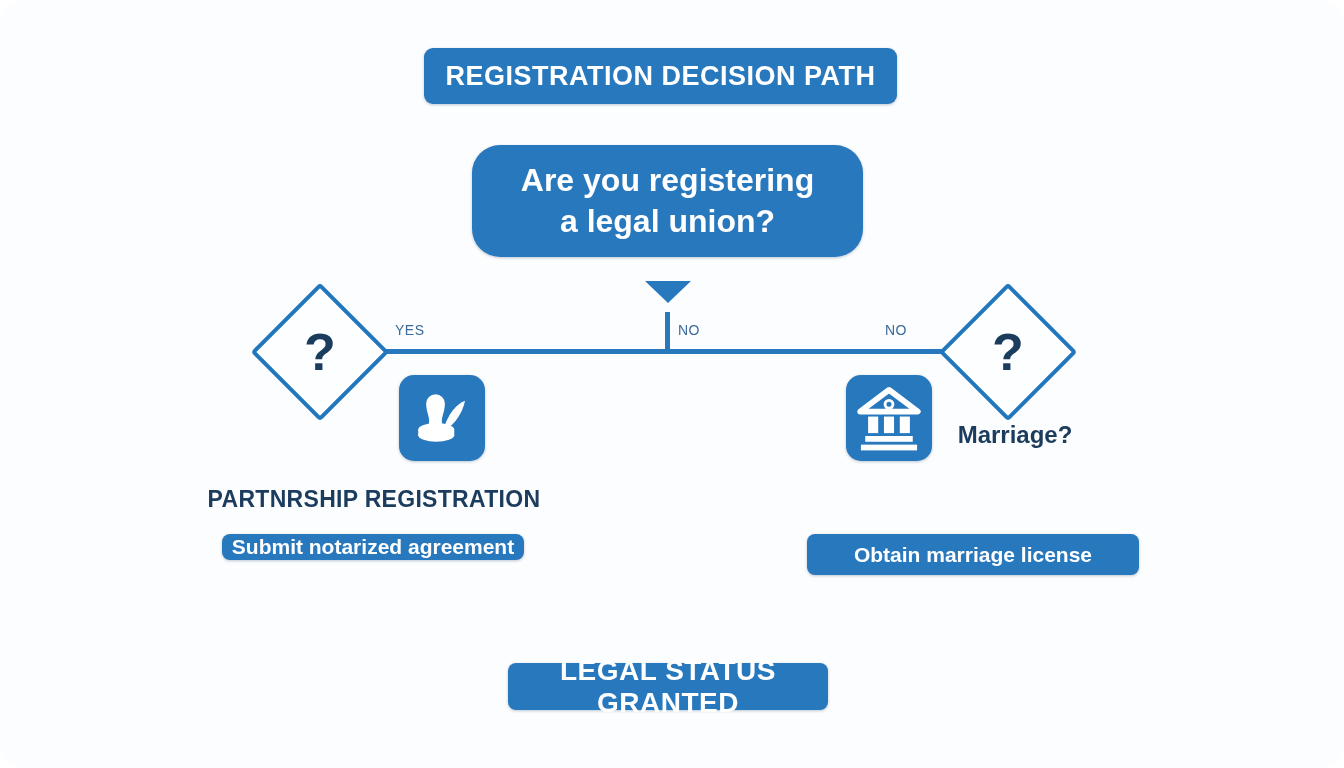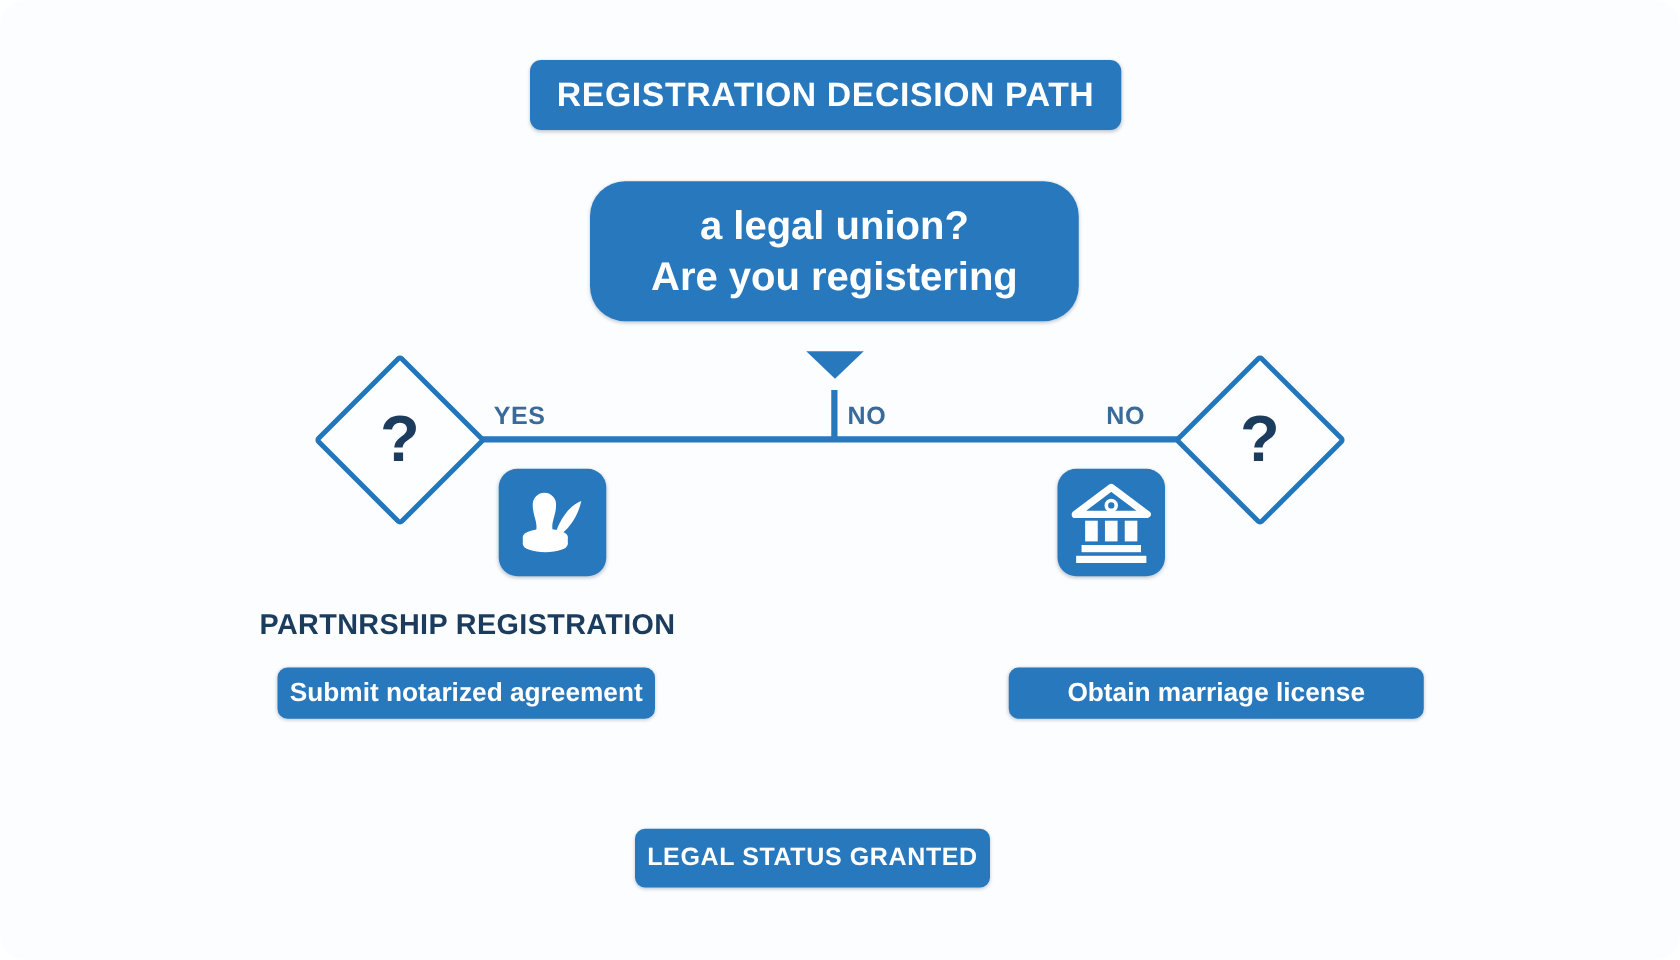--- a/index.html
+++ b/index.html
@@ -58,21 +58,21 @@
   }
   .diamond-left{left:271px;top:303px;}
   .diamond-right{left:959px;top:303px;}
   .diamond .qmark{
     transform:rotate(-45deg);
     font-size:52px;font-weight:700;
     color:var(--navy,#1C3C5E);
     line-height:1;
   }
   .branch-label{
-    font-size:20px;font-weight:700;
+    font-size:14px;font-weight:400;
     color:var(--label-blue,#3A6A99);
     letter-spacing:0.5px;
   }
   .yes-label{left:395px;top:322px;}
   .no-label-center{left:678px;top:322px;}
   .no-label-right{left:885px;top:322px;}
   .diamond-caption{
     font-size:24px;font-weight:700;
     color:var(--navy,#1C3C5E);
     text-align:center;
@@ -94,57 +94,58 @@
     color:var(--navy,#1C3C5E);
     text-align:center;letter-spacing:0.3px;
   }
   .title-left{left:199px;top:486px;width:350px;}
   .title-right{left:776px;top:486px;width:350px;}
   .action-btn{
     border-radius:8px;
     font-size:21px;font-weight:700;
     cursor:pointer;border:none;
   }
-  .btn-left{left:222px;top:534px;width:302px;height:41px;}
+  .btn-left{left:222px;top:534px;width:302px;height:26px;}
   .btn-right{left:807px;top:534px;width:332px;height:41px;}
   .footer-banner{
-    left:508px;top:663px;width:284px;height:47px;
+    left:508px;top:663px;width:320px;height:47px;
     border-radius:8px;
-    font-size:20px;font-weight:700;letter-spacing:0.5px;
+    font-size:28px;font-weight:700;letter-spacing:0.5px;
   }
 </style>
 </head>
 <body>
 
 <div class="canvas">
 
   <div class="abs blue-box header-box">
     <span>REGISTRATION DECISION PATH</span>
   </div>
 
   <div class="abs blue-box question-box">
+    <span>Are you registering</span>
     <span>a legal union?</span>
-    <span>Are you registering</span>
   </div>
 
   <div class="abs arrow-down"></div>
   <div class="abs v-line"></div>
   <div class="abs h-line"></div>
 
   <div class="abs branch-label yes-label">YES</div>
   <div class="abs branch-label no-label-center">NO</div>
   <div class="abs branch-label no-label-right">NO</div>
 
   <div class="abs diamond diamond-left">
     <span class="qmark">?</span>
   </div>
 
   <div class="abs diamond diamond-right">
     <span class="qmark">?</span>
   </div>
+  <div class="abs diamond-caption caption-right">Marriage?</div>
 
   <div class="abs icon-tile icon-tile-left">
     <svg viewBox="0 0 100 100" aria-hidden="true">
       <ellipse cx="42" cy="66" rx="25" ry="9" fill="#fff"></ellipse>
       <rect x="17" y="66" width="50" height="8" fill="#fff"></rect>
       <ellipse cx="42" cy="74" rx="25" ry="9" fill="#fff"></ellipse>
       <path d="M31,62 C35,50 28,44 28,30 a13,13 0 0 1 26,0 c0,14 -7,20 -3,32 z" fill="#fff"></path>
       <path d="M82,26 C70,30 58,46 53,63 L56,65 C68,58 78,44 82,26 z" fill="#fff"></path>
       <path d="M53,63 L46,74" stroke="#fff" stroke-width="3.5" stroke-linecap="round" fill="none"></path>
     </svg>

